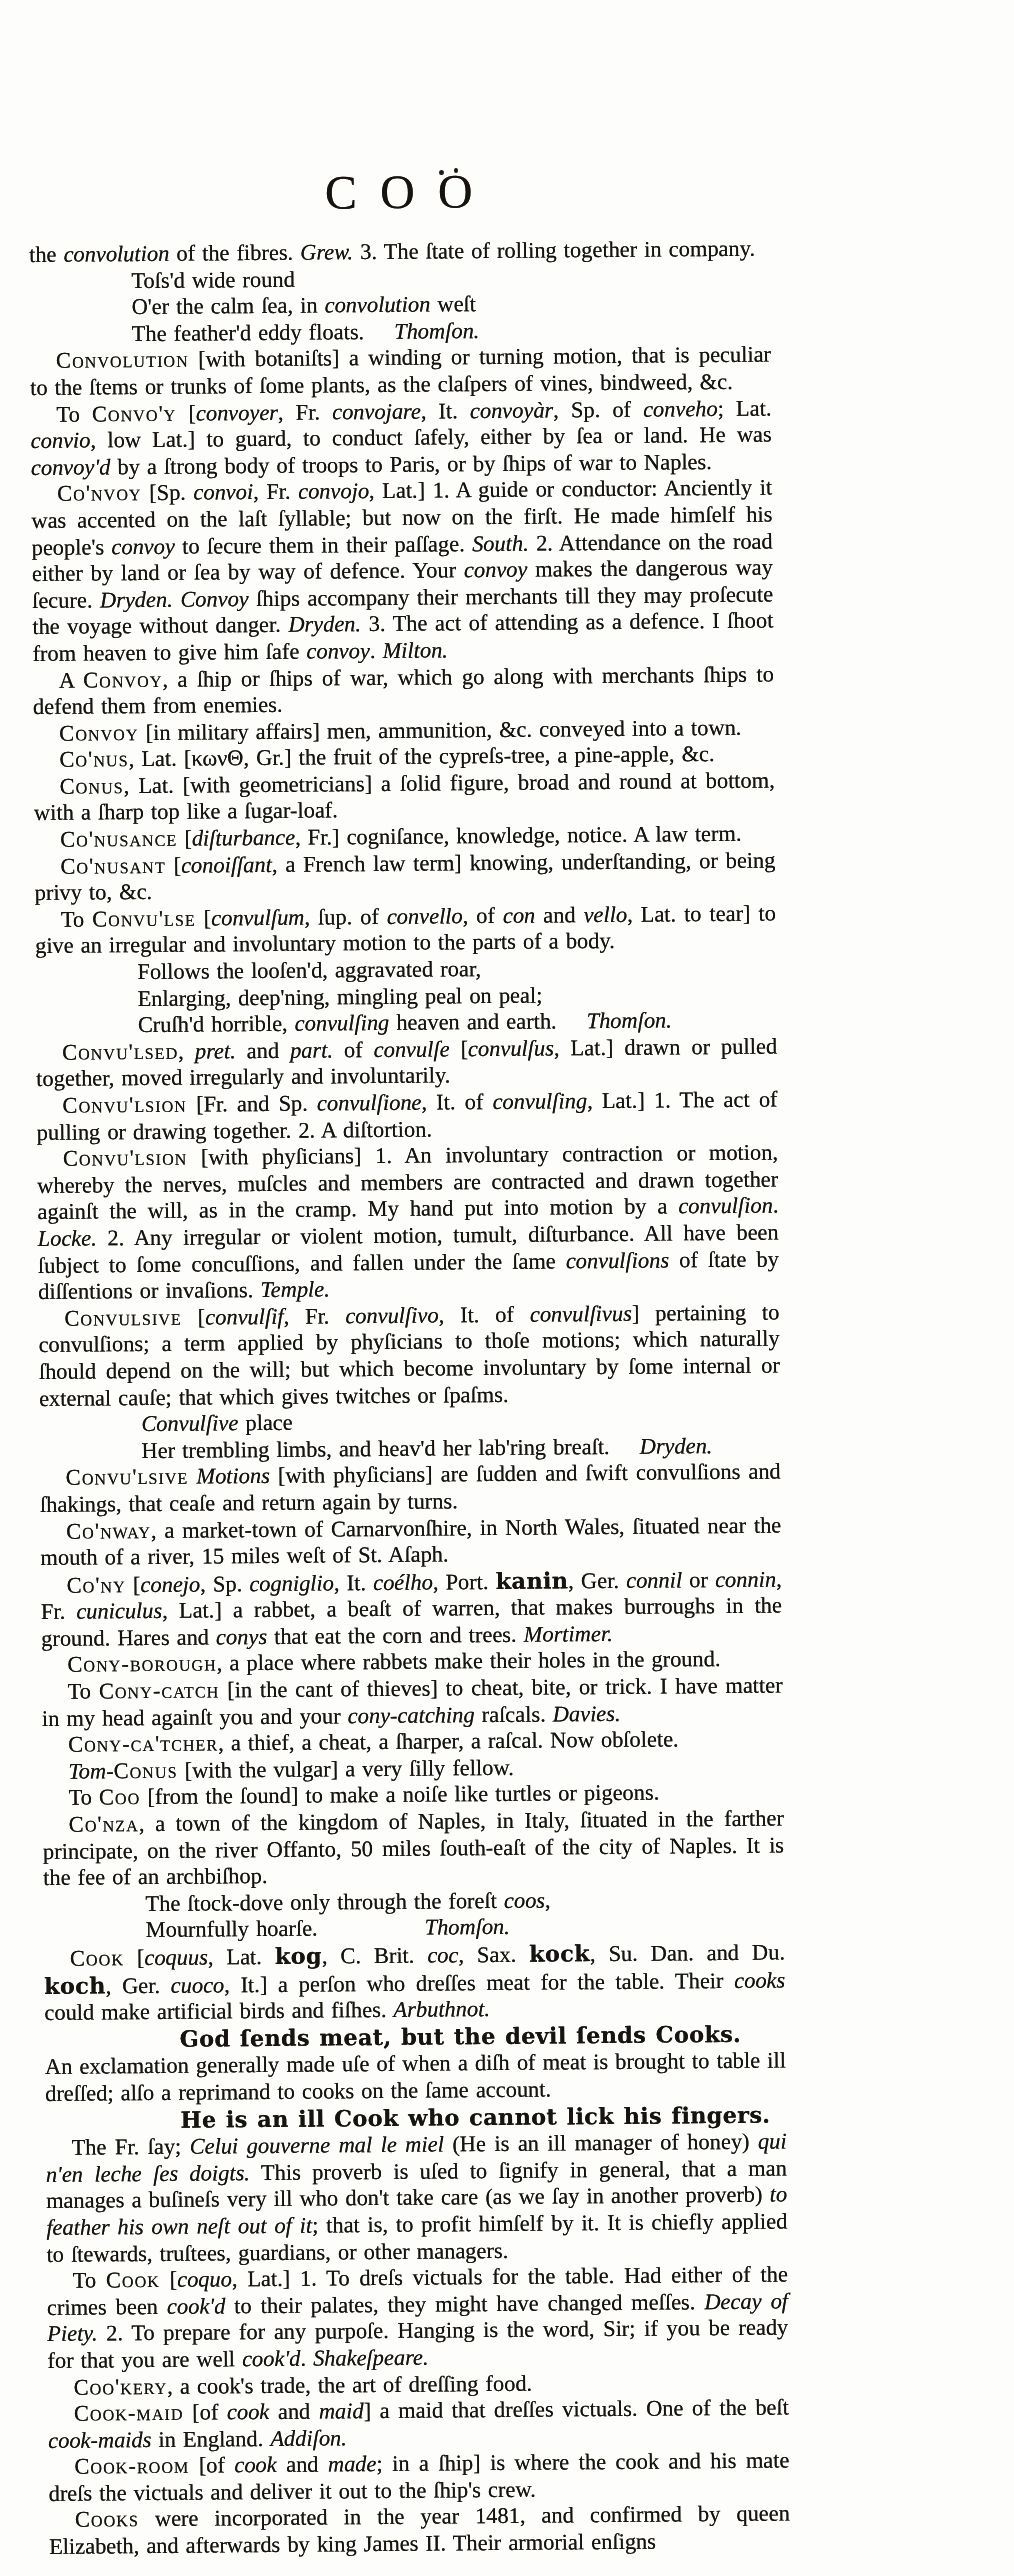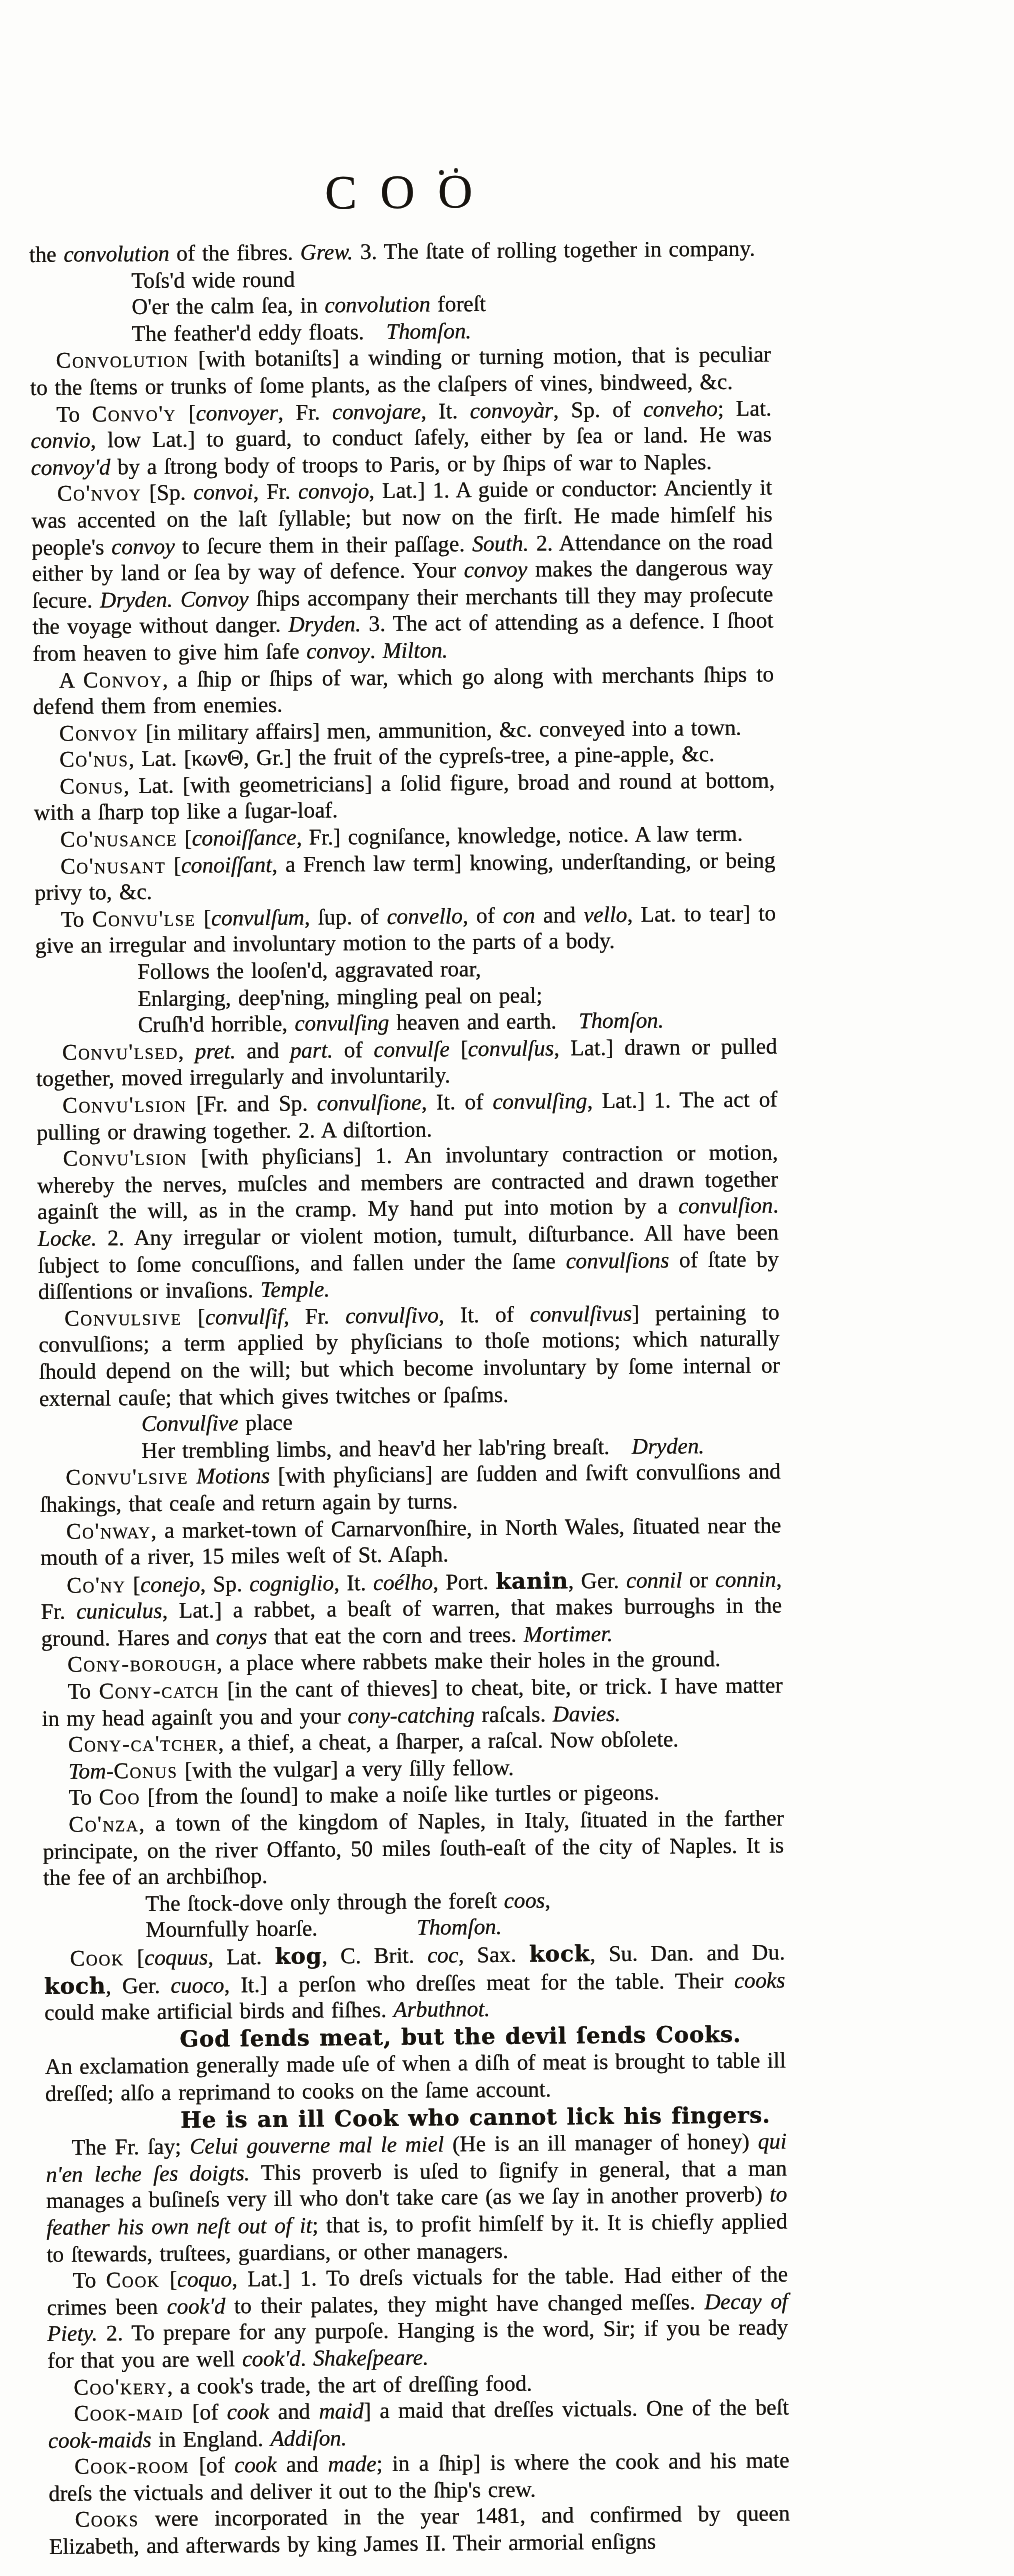--- a/index.html
+++ b/index.html
@@ -25,21 +25,21 @@
     transform:rotate(-0.5deg);transform-origin:0 0;
     text-shadow:0 0 0.3px rgba(23,20,15,.9);
   }
   #text-block p{margin:0;padding:0;text-indent:26px;}
   #text-block p.cont{text-indent:0;}
   #text-block p.verse{margin-left:102px;text-indent:0;text-align:left;}
   #text-block p.prov{margin-left:135px;text-indent:0;text-align:left;}
   .seg-i{font-style:italic;}
   .seg-h{font-variant:small-caps;letter-spacing:1.1px;}
   .seg-bl{font-weight:bold;font-family:"DejaVu Serif",serif;letter-spacing:0.3px;}
-  .seg-a{font-style:italic;margin-left:22px;}
+  .seg-a{font-style:italic;margin-left:30px;}
   .seg-g{display:inline-block;width:77px;}
   .footer-row{position:relative;margin-top:15.5px;height:36px;text-indent:0;}
   .signature{
     position:absolute;left:46%;font-size:24px;letter-spacing:4.6px;
     text-shadow:0 0 0.5px rgba(23,20,15,.85);
   }
   .catchword{
     position:absolute;right:0;top:-3.1px;font-size:21.6px;
     text-shadow:0 0 0.4px rgba(23,20,15,.85);
   }
@@ -50,30 +50,30 @@
 <div class="page-header">
   <span>C O O</span>
 </div>
 <div class="speck" id="speck-a"></div>
 <div class="speck" id="speck-b"></div>
 
 <div id="text-block">
   <div id="paragraphs">
       <p class="cont"><span class="seg-r">the </span><span class="seg-i">convolution</span><span class="seg-r"> of the fibres. </span><span class="seg-i">Grew.</span><span class="seg-r"> 3. The ſtate of rolling together in company.</span></p>
       <p class="verse"><span class="seg-r">Toſs'd wide round</span></p>
-      <p class="verse"><span class="seg-r">O'er the calm ſea, in </span><span class="seg-i">convolution</span><span class="seg-r"> foreſt</span></p>
+      <p class="verse"><span class="seg-r">O'er the calm ſea, in </span><span class="seg-i">convolution</span><span class="seg-r"> weſt</span></p>
       <p class="verse"><span class="seg-r">The feather'd eddy floats.</span><span class="seg-a">Thomſon.</span></p>
       <p class="entry"><span class="seg-h">Convolution</span><span class="seg-r"> [with botaniſts] a winding or turning motion, that is peculiar to the ſtems or trunks of ſome plants, as the claſpers of vines, bindweed, &amp;c.</span></p>
       <p class="entry"><span class="seg-r">To </span><span class="seg-h">Convo'y</span><span class="seg-r"> [</span><span class="seg-i">convoyer</span><span class="seg-r">, Fr. </span><span class="seg-i">convojare</span><span class="seg-r">, It. </span><span class="seg-i">convoyàr</span><span class="seg-r">, Sp. of </span><span class="seg-i">conveho</span><span class="seg-r">; Lat. </span><span class="seg-i">convio</span><span class="seg-r">, low Lat.] to guard, to conduct ſafely, either by ſea or land.  He was </span><span class="seg-i">convoy'd</span><span class="seg-r"> by a ſtrong body of troops to Paris, or by ſhips of war to Naples.</span></p>
       <p class="entry"><span class="seg-h">Co'nvoy</span><span class="seg-r"> [Sp. </span><span class="seg-i">convoi</span><span class="seg-r">, Fr. </span><span class="seg-i">convojo</span><span class="seg-r">, Lat.] 1. A guide or conductor: Anciently it was accented on the laſt ſyllable; but now on the firſt.  He made himſelf his people's </span><span class="seg-i">convoy</span><span class="seg-r"> to ſecure them in their paſſage. </span><span class="seg-i">South.</span><span class="seg-r">  2.  Attendance on the road either by land or ſea by way of defence.  Your </span><span class="seg-i">convoy</span><span class="seg-r"> makes the dangerous way ſecure. </span><span class="seg-i">Dryden.</span><span class="seg-r"> </span><span class="seg-i">Convoy</span><span class="seg-r"> ſhips accompany their merchants till they may proſecute the voyage without danger. </span><span class="seg-i">Dryden.</span><span class="seg-r">  3. The act of attending as a defence.  I ſhoot from heaven to give him ſafe </span><span class="seg-i">convoy</span><span class="seg-r">. </span><span class="seg-i">Milton.</span></p>
       <p class="entry"><span class="seg-r">A </span><span class="seg-h">Convoy</span><span class="seg-r">, a ſhip or ſhips of war, which go along with merchants ſhips to defend them from enemies.</span></p>
       <p class="entry"><span class="seg-h">Convoy</span><span class="seg-r"> [in military affairs] men, ammunition, &amp;c. conveyed into a town.</span></p>
       <p class="entry"><span class="seg-h">Co'nus</span><span class="seg-r">, Lat. [</span><span class="seg-r">κωνΘ</span><span class="seg-r">, Gr.] the fruit of the cypreſs-tree, a pine-apple, &amp;c.</span></p>
       <p class="entry"><span class="seg-h">Conus</span><span class="seg-r">, Lat. [with geometricians] a ſolid figure, broad and round at bottom, with a ſharp top like a ſugar-loaf.</span></p>
-      <p class="entry"><span class="seg-h">Co'nusance</span><span class="seg-r"> [</span><span class="seg-i">conoiſſance</span><span class="seg-r">, Fr.] cogniſance, knowledge, notice.  A law term.</span></p>
+      <p class="entry"><span class="seg-h">Co'nusance</span><span class="seg-r"> [</span><span class="seg-i">diſturbance</span><span class="seg-r">, Fr.] cogniſance, knowledge, notice.  A law term.</span></p>
       <p class="entry"><span class="seg-h">Co'nusant</span><span class="seg-r"> [</span><span class="seg-i">conoiſſant</span><span class="seg-r">, a French law term] knowing, underſtanding, or being privy to, &amp;c.</span></p>
       <p class="entry"><span class="seg-r">To </span><span class="seg-h">Convu'lse</span><span class="seg-r"> [</span><span class="seg-i">convulſum</span><span class="seg-r">, ſup. of </span><span class="seg-i">convello</span><span class="seg-r">, of </span><span class="seg-i">con</span><span class="seg-r"> and </span><span class="seg-i">vello</span><span class="seg-r">, Lat. to tear] to give an irregular and involuntary motion to the parts of a body.</span></p>
       <p class="verse"><span class="seg-r">Follows the looſen'd, aggravated roar,</span></p>
       <p class="verse"><span class="seg-r">Enlarging, deep'ning, mingling peal on peal;</span></p>
       <p class="verse"><span class="seg-r">Cruſh'd horrible, </span><span class="seg-i">convulſing</span><span class="seg-r"> heaven and earth.</span><span class="seg-a">Thomſon.</span></p>
       <p class="entry"><span class="seg-h">Convu'lsed</span><span class="seg-r">, </span><span class="seg-i">pret.</span><span class="seg-r"> and </span><span class="seg-i">part.</span><span class="seg-r"> of </span><span class="seg-i">convulſe</span><span class="seg-r"> [</span><span class="seg-i">convulſus</span><span class="seg-r">, Lat.] drawn or pulled together, moved irregularly and involuntarily.</span></p>
       <p class="entry"><span class="seg-h">Convu'lsion</span><span class="seg-r"> [Fr. and Sp. </span><span class="seg-i">convulſione</span><span class="seg-r">, It. of </span><span class="seg-i">convulſing</span><span class="seg-r">, Lat.] 1. The act of pulling or drawing together.  2. A diſtortion.</span></p>
       <p class="entry"><span class="seg-h">Convu'lsion</span><span class="seg-r"> [with phyſicians]  1. An involuntary contraction or motion, whereby the nerves, muſcles and members are contracted and drawn together againſt the will, as in the cramp.  My hand put into motion by a </span><span class="seg-i">convulſion</span><span class="seg-r">. </span><span class="seg-i">Locke.</span><span class="seg-r">  2. Any irregular or violent motion, tumult, diſturbance.  All have been ſubject to ſome concuſſions, and fallen under the ſame </span><span class="seg-i">convulſions</span><span class="seg-r"> of ſtate by diſſentions or invaſions. </span><span class="seg-i">Temple.</span></p>
       <p class="entry"><span class="seg-h">Convulsive</span><span class="seg-r"> [</span><span class="seg-i">convulſif</span><span class="seg-r">, Fr. </span><span class="seg-i">convulſivo</span><span class="seg-r">, It. of </span><span class="seg-i">convulſivus</span><span class="seg-r">] pertaining to convulſions; a term applied by phyſicians to thoſe motions; which naturally ſhould depend on the will; but which become involuntary by ſome internal or external cauſe; that which gives twitches or ſpaſms.</span></p>
       <p class="verse"><span class="seg-i">Convulſive</span><span class="seg-r"> place</span></p>

